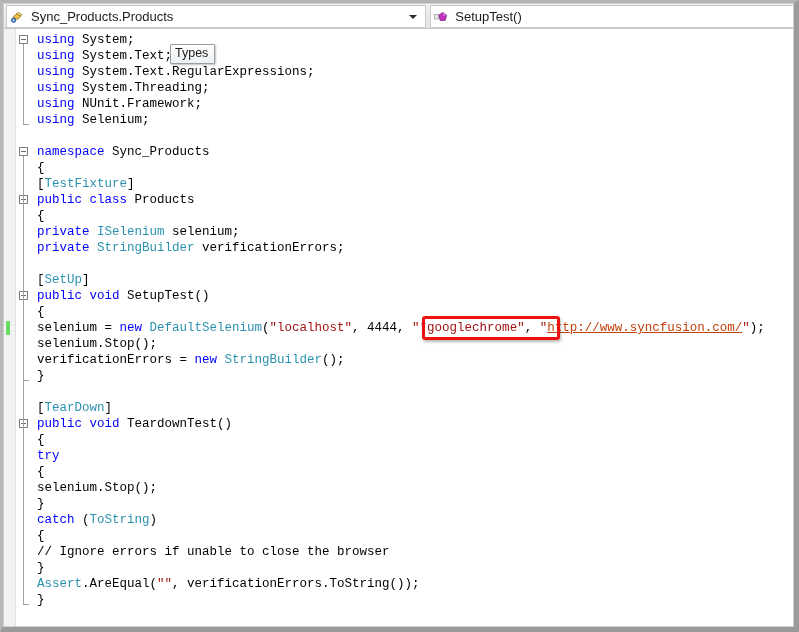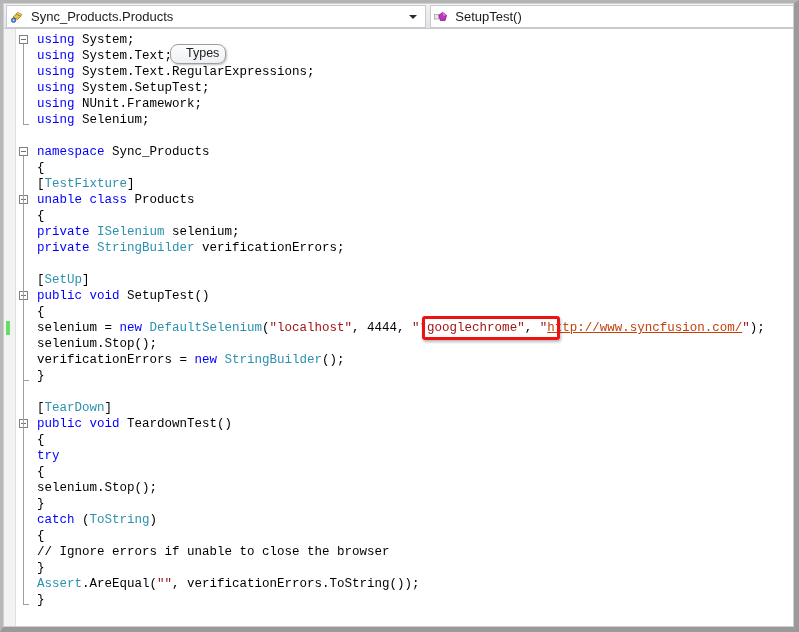--- a/index.html
+++ b/index.html
@@ -188,25 +188,25 @@
     box-sizing: border-box;
     pointer-events: none;
     box-shadow: 1px 2px 3px rgba(0,0,0,0.28);
   }
 
   
   #types-tooltip {
     position: absolute;
     background: linear-gradient(to bottom, #fdfdfd 0%, #eef0f2 100%);
     border: 1px solid #989ea4;
-    border-radius: 8px;
+    border-radius: 1px;
     font-family: "Liberation Sans", sans-serif;
     font-size: 12.5px;
     color: #1c1c1c;
-    padding: 1px 6px 2px 15px;
+    padding: 1px 6px 2px 4px;
     line-height: 15px;
     box-shadow: 1px 1px 2px rgba(0,0,0,0.25);
     white-space: nowrap;
   }
 </style>
 </head>
 <body>
 
 <div id="window">
   <div id="window-inner">
@@ -238,28 +238,28 @@
       </div>
 
     </div>
 
     <div id="editor">
       <div id="gutter-margin"></div>
       <div id="code-surface">
           <div class="line" style="top: 3px;"><span class="code-text"><span class="kw">using </span><span class="plain">System;</span></span></div>
           <div class="line" style="top: 19px;"><span class="code-text"><span class="kw">using </span><span class="plain">System.Text;</span></span></div>
           <div class="line" style="top: 35px;"><span class="code-text"><span class="kw">using </span><span class="plain">System.Text.RegularExpressions;</span></span></div>
-          <div class="line" style="top: 51px;"><span class="code-text"><span class="kw">using </span><span class="plain">System.SetupTest;</span></span></div>
+          <div class="line" style="top: 51px;"><span class="code-text"><span class="kw">using </span><span class="plain">System.Threading;</span></span></div>
           <div class="line" style="top: 67px;"><span class="code-text"><span class="kw">using </span><span class="plain">NUnit.Framework;</span></span></div>
           <div class="line" style="top: 83px;"><span class="code-text"><span class="kw">using </span><span class="plain">Selenium;</span></span></div>
           <div class="line" style="top: 99px;"><span class="code-text"></span></div>
           <div class="line" style="top: 115px;"><span class="code-text"><span class="kw">namespace </span><span class="plain">Sync_Products</span></span></div>
           <div class="line" style="top: 131px;"><span class="code-text"><span class="plain">{</span></span></div>
           <div class="line" style="top: 147px;"><span class="code-text"><span class="plain">[</span><span class="typ">TestFixture</span><span class="plain">]</span></span></div>
-          <div class="line" style="top: 163px;"><span class="code-text"><span class="kw">unable class </span><span class="plain">Products</span></span></div>
+          <div class="line" style="top: 163px;"><span class="code-text"><span class="kw">public class </span><span class="plain">Products</span></span></div>
           <div class="line" style="top: 179px;"><span class="code-text"><span class="plain">{</span></span></div>
           <div class="line" style="top: 195px;"><span class="code-text"><span class="kw">private </span><span class="typ">ISelenium</span><span class="plain"> selenium;</span></span></div>
           <div class="line" style="top: 211px;"><span class="code-text"><span class="kw">private </span><span class="typ">StringBuilder</span><span class="plain"> verificationErrors;</span></span></div>
           <div class="line" style="top: 227px;"><span class="code-text"></span></div>
           <div class="line" style="top: 243px;"><span class="code-text"><span class="plain">[</span><span class="typ">SetUp</span><span class="plain">]</span></span></div>
           <div class="line" style="top: 259px;"><span class="code-text"><span class="kw">public void </span><span class="plain">SetupTest()</span></span></div>
           <div class="line" style="top: 275px;"><span class="code-text"><span class="plain">{</span></span></div>
           <div class="line" style="top: 291px;"><span class="code-text"><span class="plain">selenium = </span><span class="kw">new </span><span class="typ">DefaultSelenium</span><span class="plain">(</span><span class="str">"localhost"</span><span class="plain">, 4444, </span><span class="str">"*googlechrome"</span><span class="plain">, </span><span class="str">"</span><span class="lnk">http://www.syncfusion.com/</span><span class="str">"</span><span class="plain">);</span></span></div>
           <div class="line" style="top: 307px;"><span class="code-text"><span class="plain">selenium.Stop();</span></span></div>
           <div class="line" style="top: 323px;"><span class="code-text"><span class="plain">verificationErrors = </span><span class="kw">new </span><span class="typ">StringBuilder</span><span class="plain">();</span></span></div>

